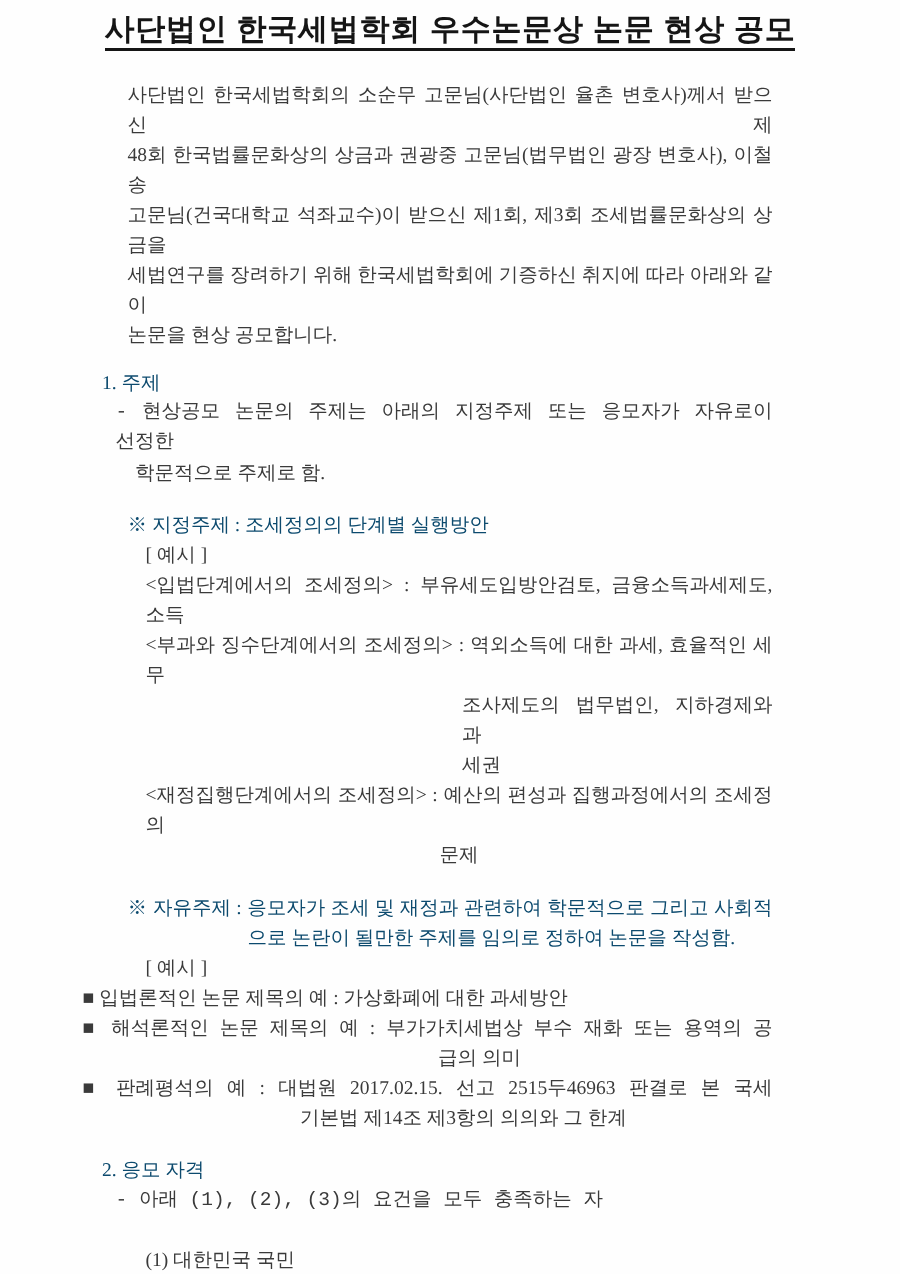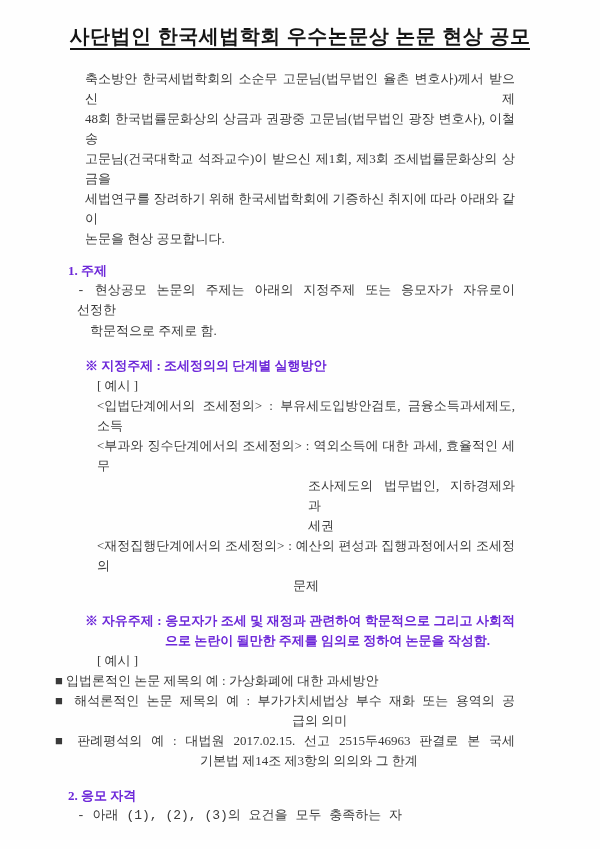--- a/index.html
+++ b/index.html
@@ -3,38 +3,38 @@
 <meta charset="utf-8">
 <style>
   html, body { margin: 0; padding: 0; }
   body {
     width: 600px; height: 849px;
     background: #fefefe;
     font-family: "Liberation Serif", "DejaVu Serif", serif;
     color: #3a3a3a;
     overflow: hidden;
   }
-  .page { width: 600px; height: 779px; position: relative; box-sizing: border-box; padding-top: 22px; }
+  .page { width: 600px; height: 779px; position: relative; box-sizing: border-box; padding-top: 6px; }
   .title-row {
     text-align: center;
     font-family: "Liberation Sans", "DejaVu Sans", sans-serif;
     font-weight: 700;
     font-size: 20px;
     line-height: 28px;
     color: #151515;
     letter-spacing: 0.5px;
   }
   .title-underline { border-bottom: 2px solid #151515; padding-bottom: 1px; }
   .ln {
     font-size: 13px;
     line-height: 20px;
     margin-right: 85px;
     min-height: 20px;
   }
-  .b { font-weight: 700; color: #6d28d9; }
+  .b { font-weight: 400; color: #0c4a6e; }
   
   .jl { text-align: justify; text-align-last: justify; }
   
   .i68  { margin-left: 68px; }
   .i77  { margin-left: 77px; font-family: Liberation Mono, monospace; }
   .i85  { margin-left: 85px; }
   .i90  { margin-left: 90px; }
   .i97  { margin-left: 97px; }
   .i103 { margin-left: 55px; }
   .i165 { margin-left: 165px; }
@@ -52,21 +52,21 @@
 </head>
 <body>
 
 <div class="page">
 
   <div class="title-row">
     <span class="title-underline">사단법인 한국세법학회 우수논문상 논문 현상 공모</span>
   </div>
 
   <div>
-    <div class="ln i85 jl mt19">축소방안 한국세법학회의 소순무 고문님(법무법인 율촌 변호사)께서 받으신 제</div>
+    <div class="ln i85 jl mt19">사단법인 한국세법학회의 소순무 고문님(사단법인 율촌 변호사)께서 받으신 제</div>
     <div class="ln i85 jl">48회 한국법률문화상의 상금과 권광중 고문님(법무법인 광장 변호사), 이철송</div>
     <div class="ln i85 jl">고문님(건국대학교 석좌교수)이 받으신 제1회, 제3회 조세법률문화상의 상금을</div>
     <div class="ln i85 jl">세법연구를 장려하기 위해 한국세법학회에 기증하신 취지에 따라 아래와 같이</div>
     <div class="ln i85">논문을 현상 공모합니다.</div>
   </div>
 
   <div>
     <div class="ln i68 b mt12">1. 주제</div>
     <div class="ln i77 jl">- 현상공모 논문의 주제는 아래의 지정주제 또는 응모자가 자유로이 선정한</div>
     <div class="ln i90">학문적으로 주제로 함.</div>

